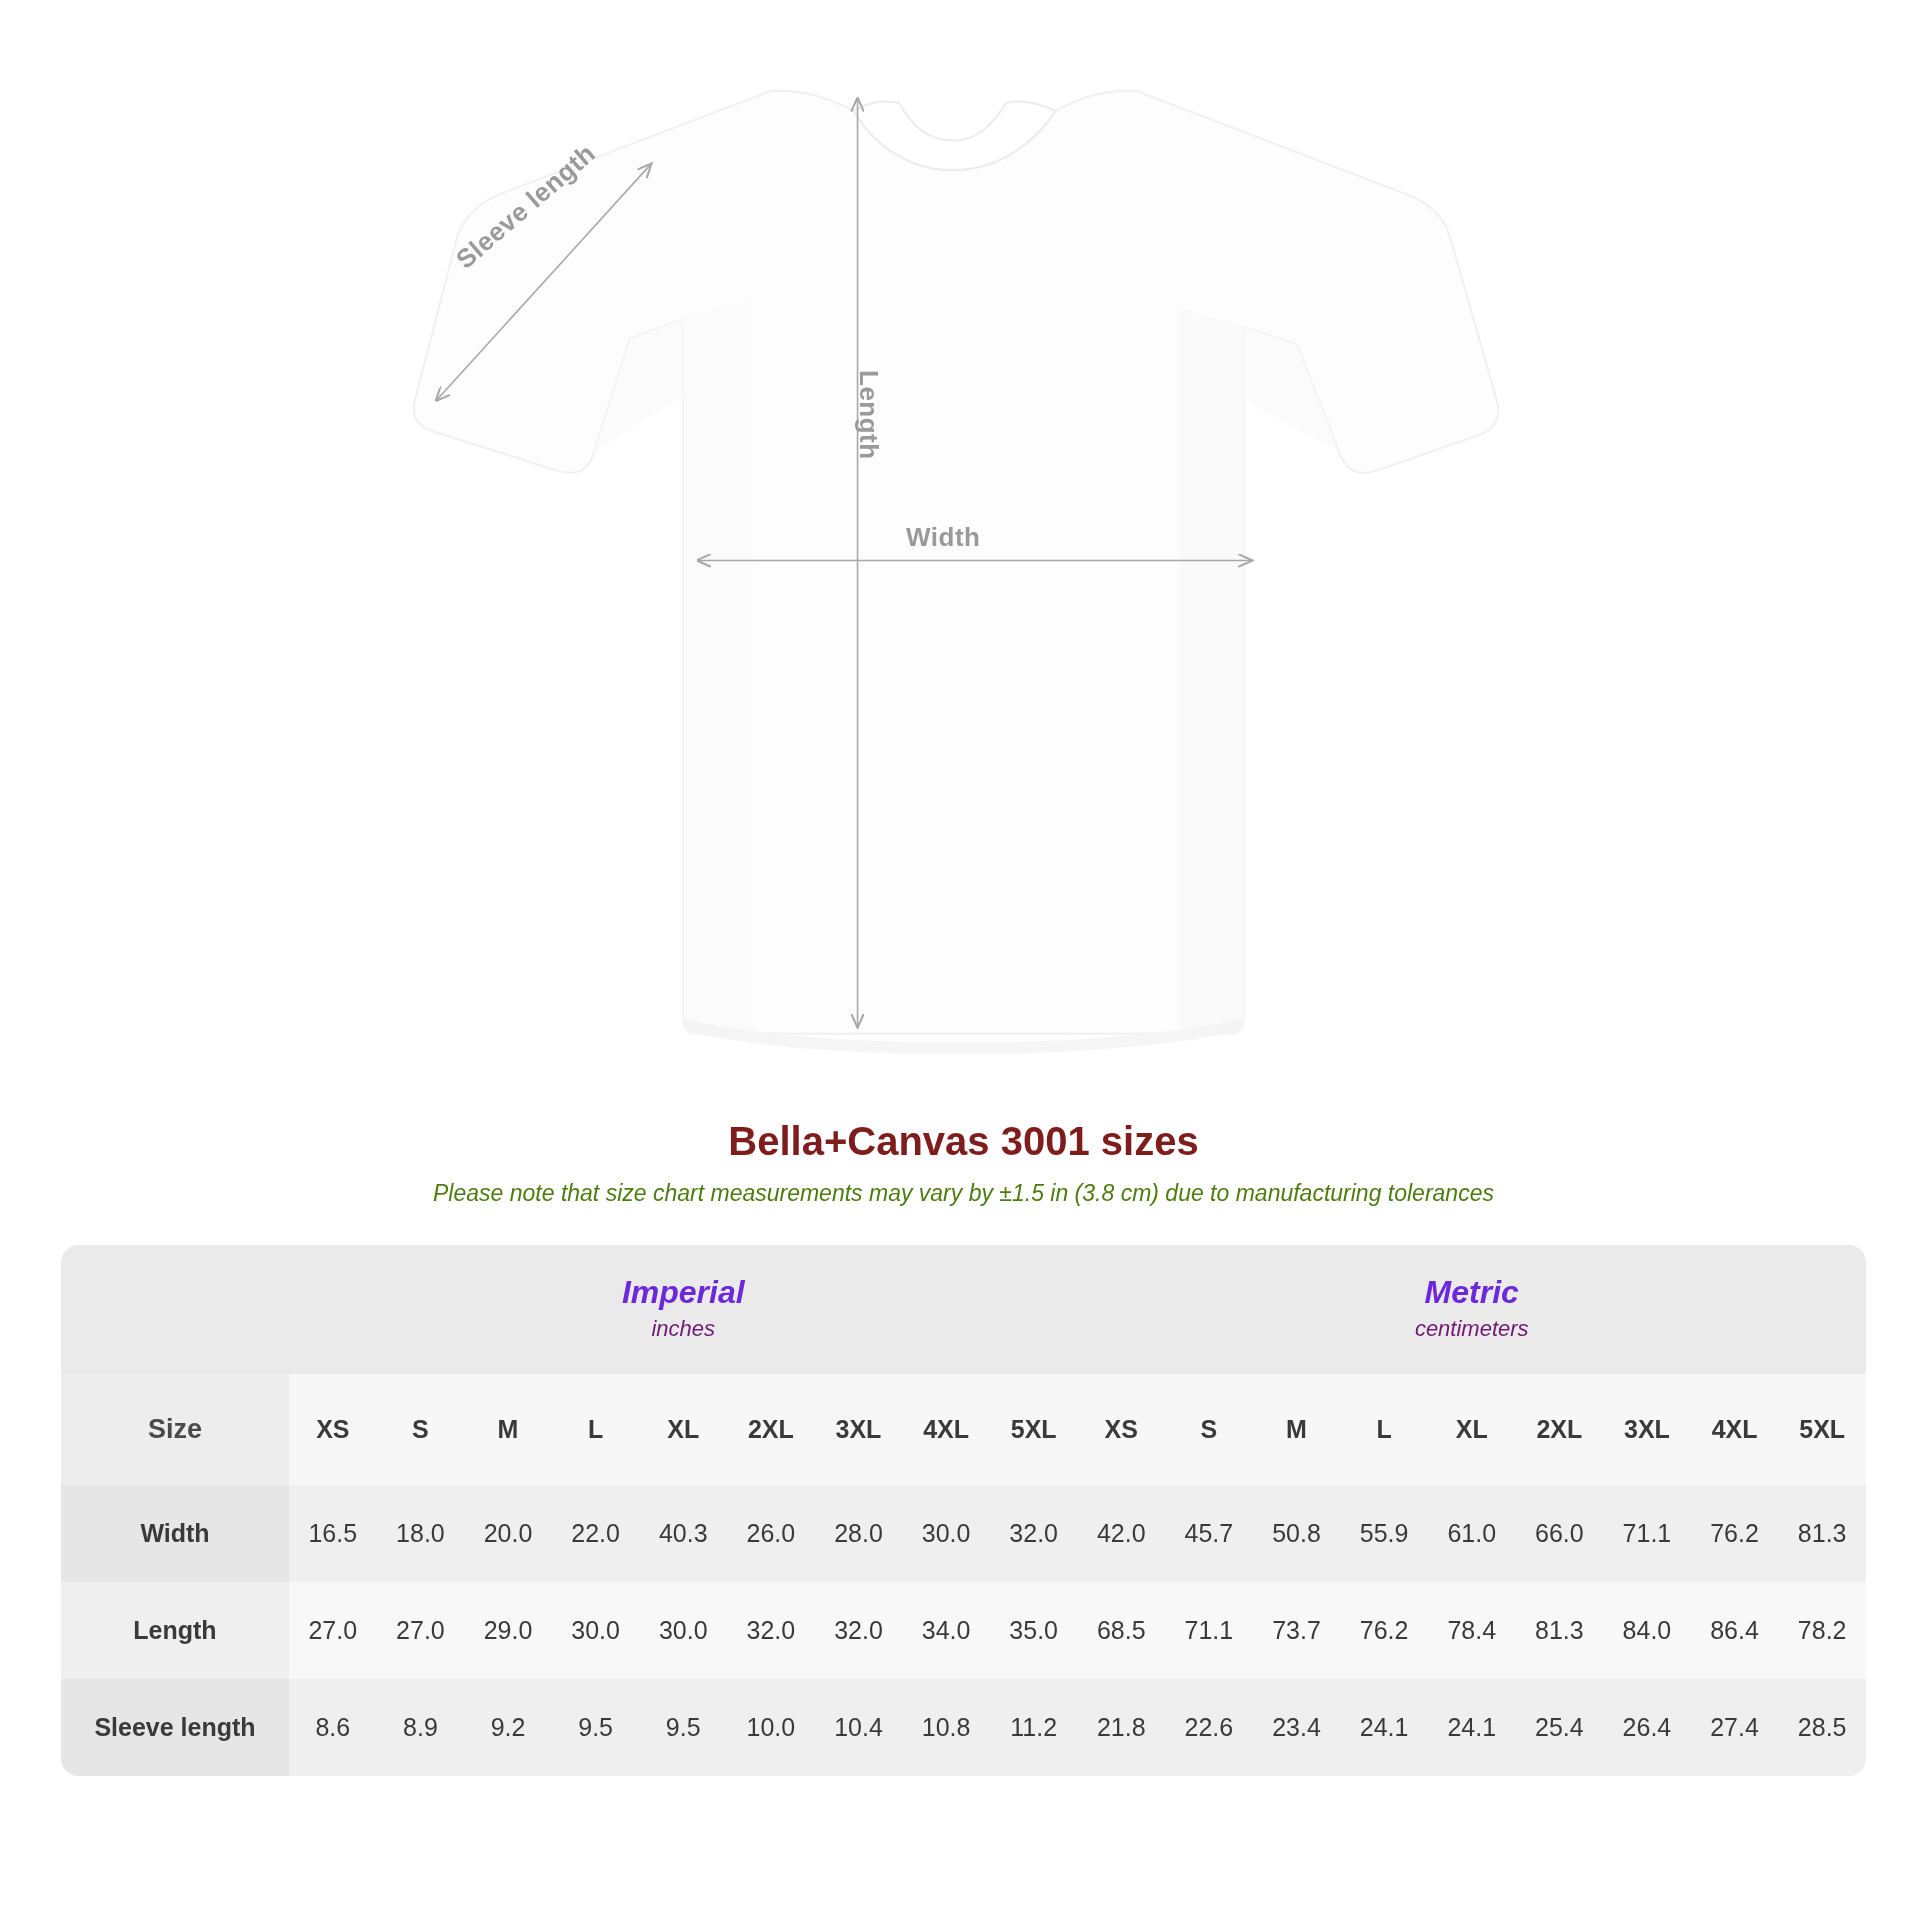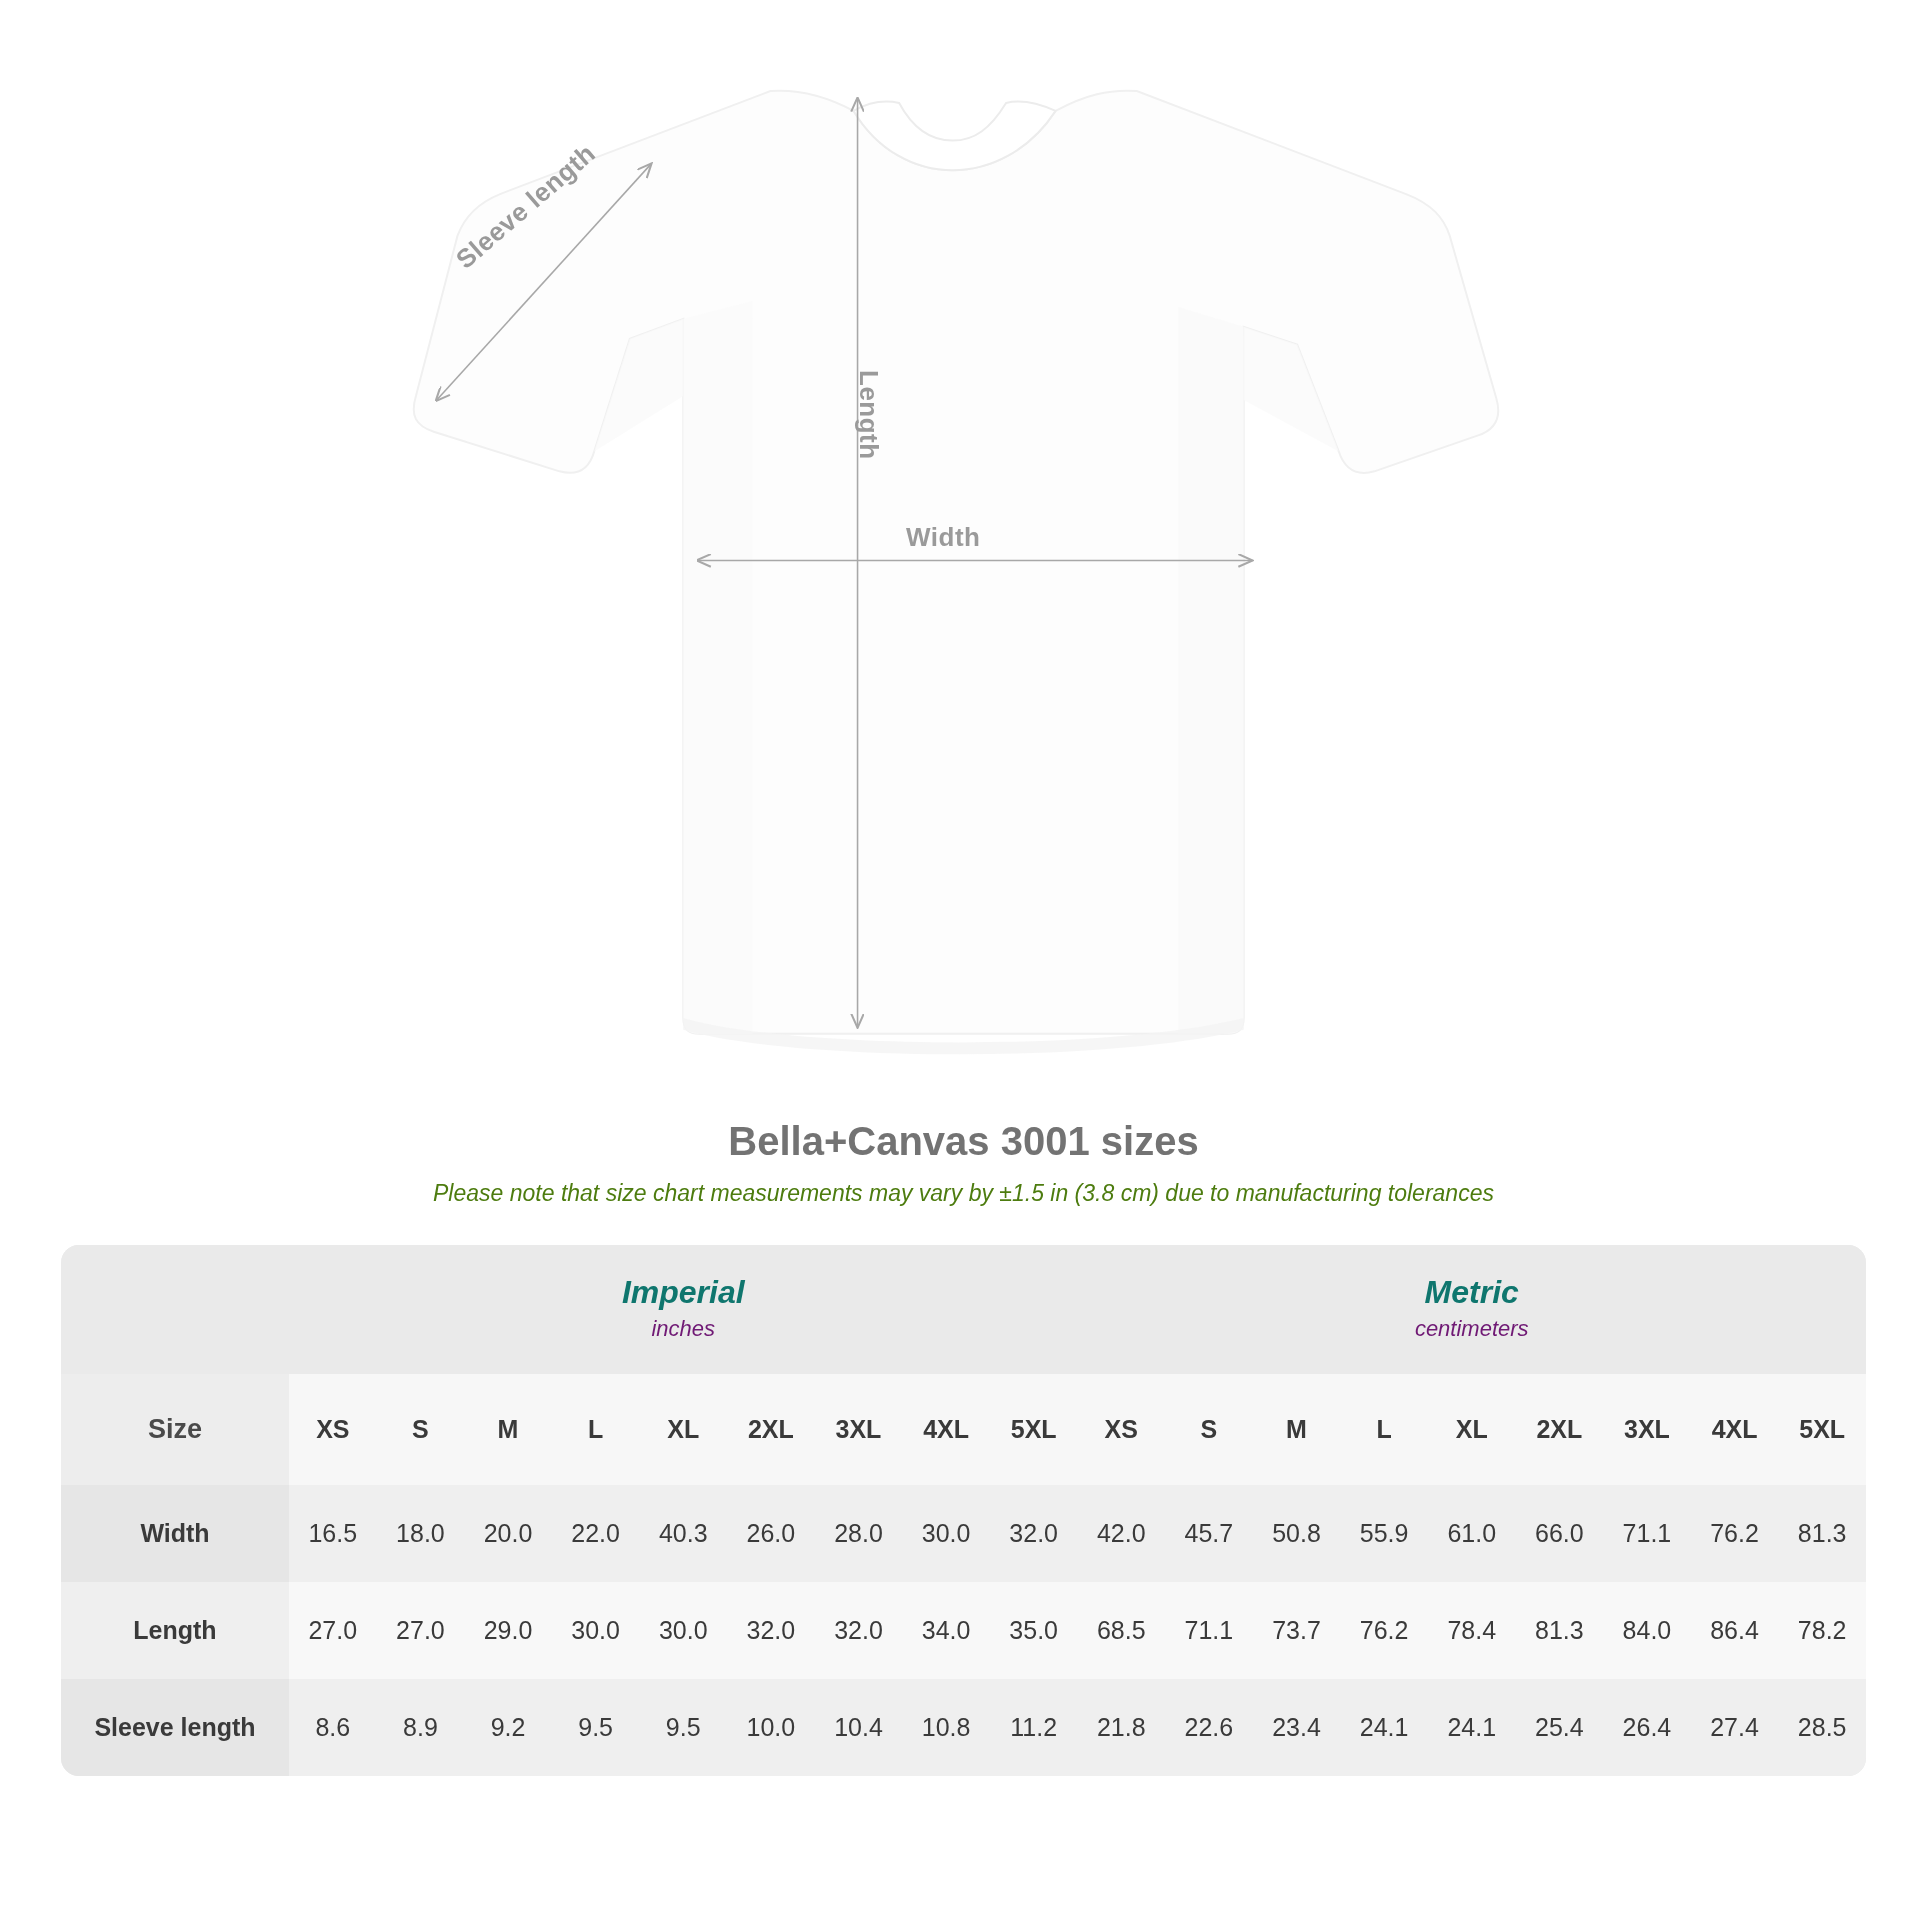--- a/index.html
+++ b/index.html
@@ -59,21 +59,21 @@
   }
 
   
   .title-block {
     text-align: center;
     margin-top: 10px;
   }
   .chart-title {
     font-size: 40px;
     font-weight: bold;
-    color: #737373;
+    color: #7f1d1d;
     margin: 0 0 16px 0;
   }
   .chart-note {
     font-size: 23px;
     font-style: italic;
     color: #4d7c0f;
     margin: 0;
   }
 
   
@@ -97,21 +97,21 @@
   }
   .unit-head-cell {
     height: 129px;
     background: #eaeaea;
     vertical-align: middle;
   }
   .unit-name {
     font-size: 32px;
     font-weight: bold;
     font-style: italic;
-    color: #0f766e;
+    color: #6d28d9;
     line-height: 1.2;
   }
   .unit-sub {
     font-size: 22px;
     font-style: italic;
     color: #701a75;
     line-height: 1.6;
   }
   .hdr-row td {
     height: 111px;

